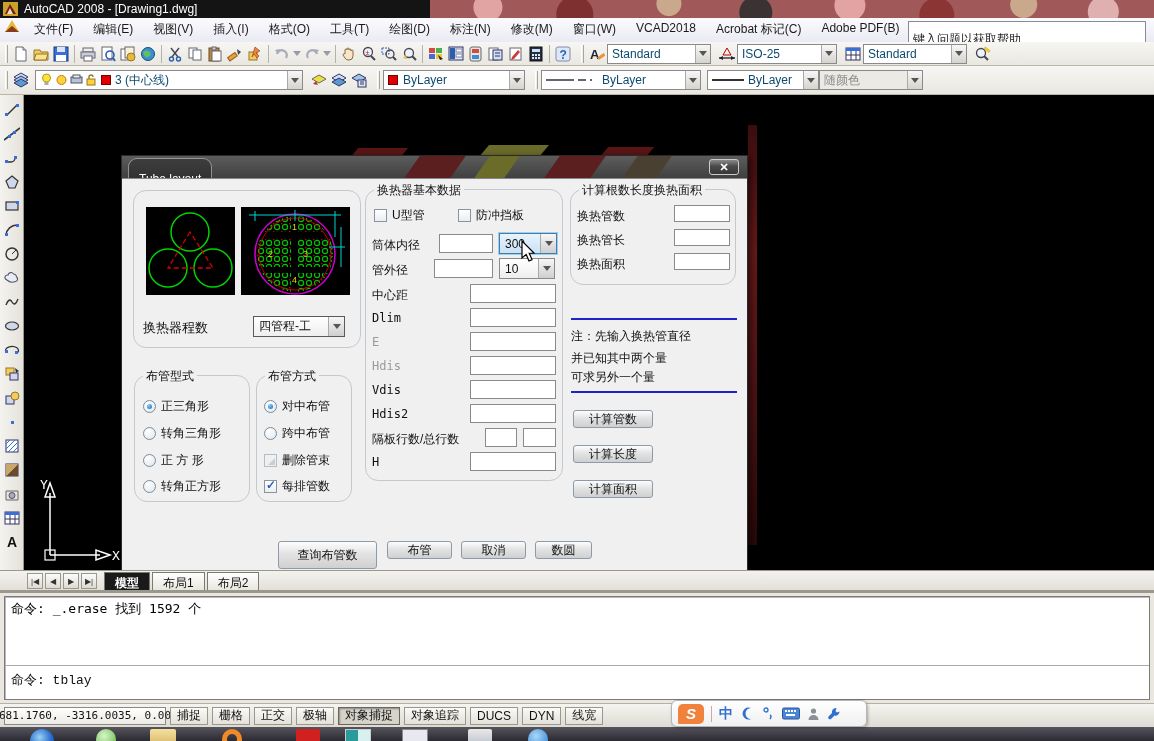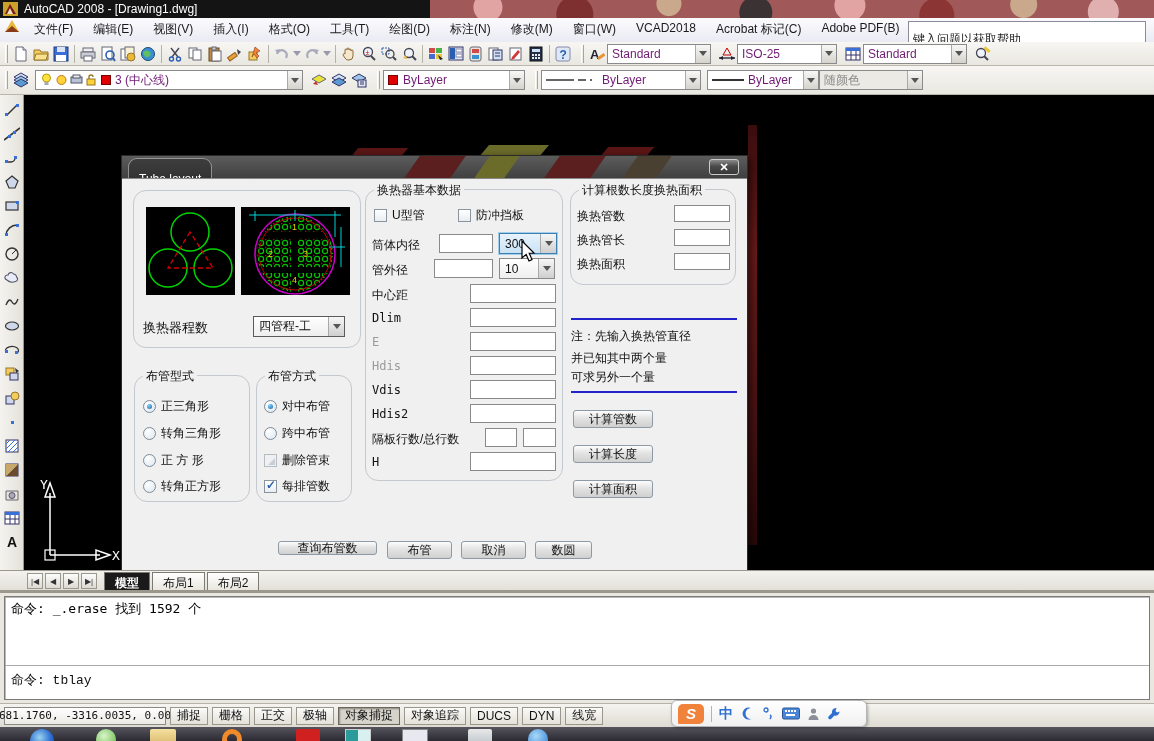--- a/index.html
+++ b/index.html
@@ -24,21 +24,21 @@
 #menubar{left:0;top:18px;width:1154px;height:40px;background:linear-gradient(#fbfbfe,#dfe0ec);border-bottom:1px solid #b9b9c8;display:flex;}
 #menubar .mitem{padding:3px 10px;color:#1a1a1a;white-space:nowrap}
 #menubar .helpbox{position:absolute;right:8px;top:3px;width:238px;height:18px;background:#fff;border:1px solid #8a8a9a;padding:10px 4px;color:#222;font-size:12px;line-height:14px}
 
 .tbar{background:linear-gradient(#f7f6f3,#e9e7e0);border-bottom:1px solid #b9b6ab}
 #toolbar1{left:0;top:42px;width:1154px;height:24px}
 #toolbar2{left:0;top:66px;width:1154px;height:29px}
 .ti{width:20px;height:20px;display:inline-flex;align-items:center;justify-content:center;border-radius:2px}
 .tsep{width:1px;height:18px;background:#b5b2a8;margin:0 3px}
 .grip{width:3px;height:18px;border-left:1px solid #fff;border-right:1px solid #a8a59a;margin:0 3px}
-.combo{height:20px;background:#fff;border:1px solid #8a8a8a;display:flex;align-items:center;padding-left:4px;font-size:12px;color:#701a75;position:relative}
+.combo{height:20px;background:#fff;border:1px solid #8a8a8a;display:flex;align-items:center;padding-left:4px;font-size:12px;color:#0c4a6e;position:relative}
 .combo .carr{margin-left:auto;width:15px;align-self:stretch;background:linear-gradient(#f7f7f7,#d5d3cc);border-left:1px solid #aaa;display:flex;align-items:center;justify-content:center}
 .tri{width:0;height:0;border-left:4px solid transparent;border-right:4px solid transparent;border-top:5px solid #555}
 
 #drawbar{left:0;top:95px;width:24px;height:475px;background:linear-gradient(90deg,#f4f3ef,#e4e2da);border-right:1px solid #9a978c;display:flex;flex-direction:column;align-items:center;padding-top:4px;gap:3px}
 #drawbar .ti{width:21px;height:21px}
 
 #canvas{left:24px;top:95px;width:1130px;height:475px;background:#000;overflow:hidden}
 
 #dialog{left:121px;top:155px;width:627px;height:415px;border:1px solid #2a2a2a;box-shadow:3px 3px 8px rgba(0,0,0,.6)}
 #dlg-title{position:absolute;left:0;top:0;width:100%;height:22px;background:linear-gradient(#5c5c5c,#404040);overflow:hidden}
@@ -762,21 +762,21 @@
     <div class="bluehr" style="left:449px;top:139px;width:166px"></div>
     <span class="noteline" style="left:449px;top:149px">注：先输入换热管直径</span>
     <span class="noteline" style="left:449px;top:171px">并已知其中两个量</span>
     <span class="noteline" style="left:449px;top:190px">可求另外一个量</span>
     <div class="bluehr" style="left:449px;top:212px;width:166px"></div>
 
     <button class="btn" style="left:451px;top:231px;width:80px;height:18px">计算管数</button>
     <button class="btn" style="left:451px;top:266px;width:80px;height:18px">计算长度</button>
     <button class="btn" style="left:451px;top:301px;width:80px;height:18px">计算面积</button>
 
-    <button class="btn" style="left:156px;top:362px;width:99px;height:14px">查询布管数</button>
+    <button class="btn" style="left:156px;top:362px;width:99px;height:28px">查询布管数</button>
     <button class="btn" style="left:265px;top:362px;width:65px;height:18px">布管</button>
     <button class="btn" style="left:339px;top:362px;width:65px;height:18px">取消</button>
     <button class="btn" style="left:413px;top:362px;width:57px;height:18px">数圆</button>
   </div>
 </div>
 
 <svg class="abs" id="cursor" style="left:521px;top:240px" width="16" height="24" viewBox="0 0 16 24">
   <path d="M1 1 L1 18 L5.2 14.4 L8 21 L11 19.6 L8.2 13.2 L13 13 Z" fill="#fff" stroke="#000" stroke-width="1.2"></path>
 </svg>
 

